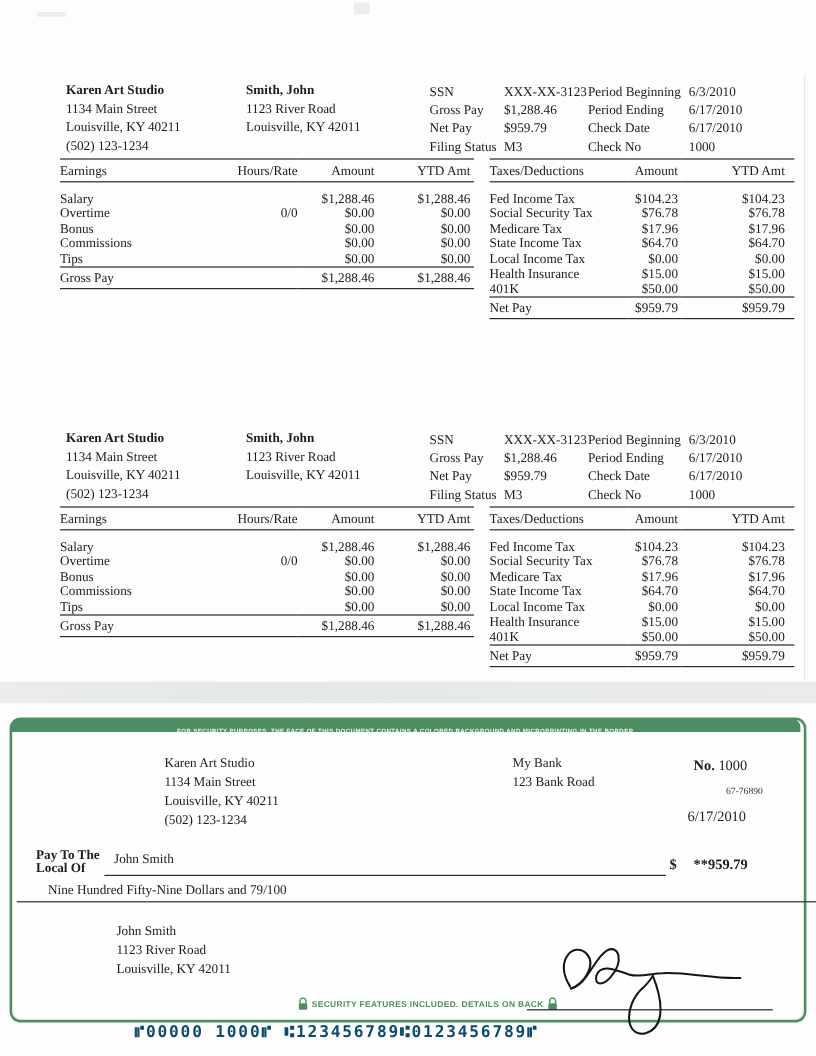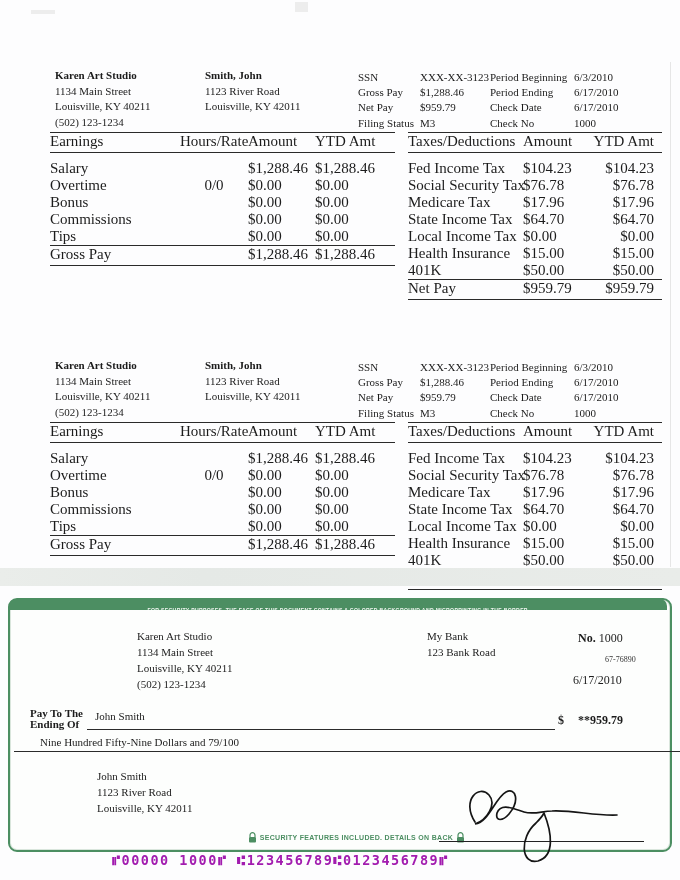--- a/index.html
+++ b/index.html
@@ -8,26 +8,26 @@
   .abs{position:absolute;}
   
   .stub{position:absolute;left:0;width:680px;height:220px;}
   .stub.s1{top:60px;} .stub.s2{top:350px;}
   .blk div{font-size:11px;line-height:15.6px;white-space:nowrap;}
   .blk .bname{font-weight:bold;}
   .kv{font-size:11px;line-height:15.2px;white-space:nowrap;}
   .kv .k{display:inline-block;}
   .sumkv .k{width:62px;}
   .perkv .k{width:84px;}
-  .tbl{position:absolute;border-collapse:collapse;font-size:15px;table-layout:fixed;}
+  .tbl{position:absolute;border-collapse:collapse;font-size:11px;table-layout:fixed;}
   .tbl td{padding:0;height:12.6px;vertical-align:bottom;white-space:nowrap;overflow:visible;}
   .tbl tr.hdr td{border-top:1px solid #2a2a2a;border-bottom:1px solid #2a2a2a;height:16px;padding-bottom:2px;}
   .tbl tr.sp td{height:7px;}
   .tbl tr.tot td{border-top:1px solid #2a2a2a;border-bottom:1px solid #2a2a2a;height:15px;padding-bottom:2px;}
-  .c{text-align:center;} .r{padding-right:3px!important;}
+  .c{text-align:right;} .r{text-align:right;padding-right:3px!important;}
   .r2{text-align:right;padding-right:8px!important;}
   
   .strip{position:absolute;left:0;top:568px;width:680px;height:18px;
          background:linear-gradient(90deg,#eaedea,#e5e9e6 30%,#e9ece9);}
   .page-edge{position:absolute;left:670px;top:62px;width:1px;height:505px;background:#e6e6e6;}
   .scan-mark{position:absolute;background:#ededed;}
   
   .check{position:absolute;left:8px;top:598px;width:660px;height:250px;
          background:#fdfefd;border:2px solid #4c8e62;border-radius:9px;
          box-shadow:inset 0 0 0 1px #d9e6dc;}
@@ -43,21 +43,21 @@
   .payto{font-weight:bold;font-size:11px;line-height:11px;}
   .payee-line{position:absolute;border-bottom:1.2px solid #2b2b2b;font-size:11px;padding-left:8px;}
   .amt{font-size:12px;font-weight:600;}
   .words{position:absolute;border-bottom:1.2px solid #2b2b2b;font-size:11px;padding-left:26px;height:15px;}
   .memo-lbl{font-weight:bold;font-size:11px;}
   .memo-val{display:inline-block;font-size:11px;border-bottom:1.2px solid #2b2b2b;width:155px;padding-left:4px;}
   .secnote{font-family:"Liberation Sans",sans-serif;font-size:7px;font-weight:bold;
            color:#4c8e62;letter-spacing:.3px;}
   .sigline{position:absolute;height:0;border-bottom:1.6px solid #222;}
   .micr{position:absolute;left:112px;top:852px;font-family:"DejaVu Sans Mono","DejaVu Sans",monospace;
-        font-size:13.5px;font-weight:bold;letter-spacing:1.5px;color:#a21caf;}
+        font-size:13.5px;font-weight:bold;letter-spacing:1.5px;color:#0c4a6e;}
   svg.sig{position:absolute;left:445px;top:778px;z-index:6;overflow:visible;}
   .lock{display:inline-block;vertical-align:middle;}
 </style>
 </head>
 <body>
 
 <div class="scan-mark" style="left:295px;top:2px;width:13px;height:10px;"></div>
 <div class="scan-mark" style="left:31px;top:10px;width:24px;height:4px;"></div>
 <div class="page-edge"></div>
 
@@ -361,21 +361,21 @@
 
   <div class="ck-txt ck-no" style="left:568px;top:30px;">
     <b>No.</b>
     <span>1000</span>
   </div>
   <div class="ck-txt fraction" style="left:595px;top:52px;font-family:Liberation Serif, serif;">67-76890</div>
   <div class="ck-txt date" style="left:563px;top:72px;">6/17/2010</div>
 
   <div class="ck-txt payto" style="left:20px;top:108px;">
     <div>Pay To The</div>
-    <div>Ending Of</div>
+    <div>Local Of</div>
   </div>
   <div class="payee-line" style="left:77px;top:110px;width:460px;height:19px;">
     <span>John Smith</span>
   </div>
   <div class="ck-txt amt" style="left:548px;top:112px;">$</div>
   <div class="ck-txt amt" style="left:568px;top:112px;">**959.79</div>
 
   <div class="words" style="left:4px;top:136px;width:654px;">
     <span>Nine Hundred Fifty-Nine Dollars and 79/100</span>
   </div>

